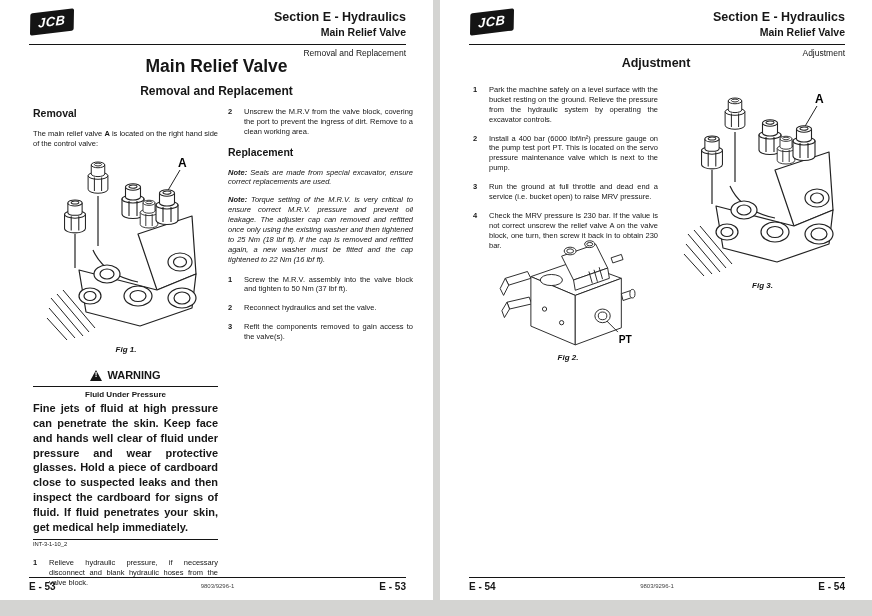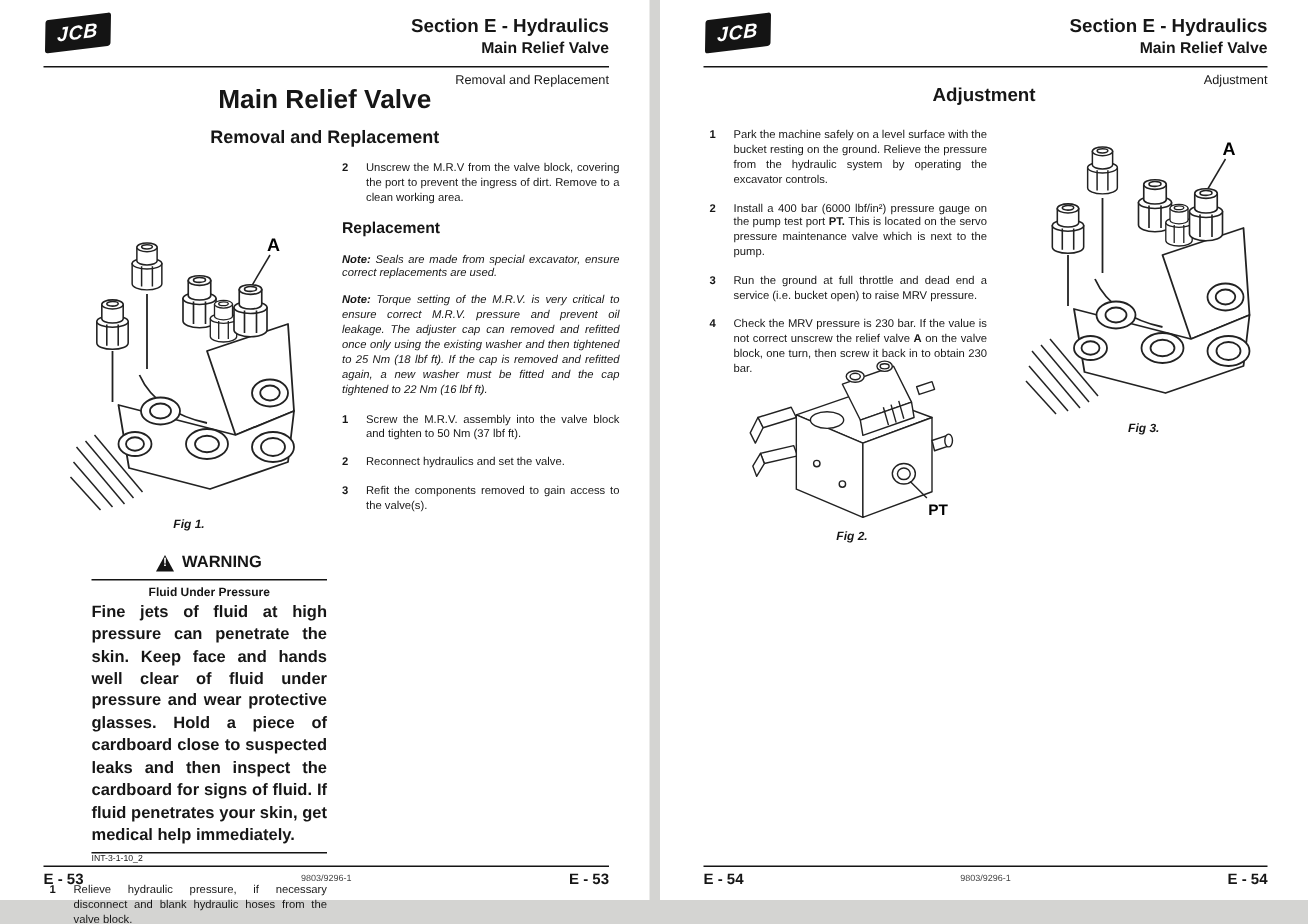--- a/index.html
+++ b/index.html
@@ -40,33 +40,33 @@
   .col-a { left:33px; }
   .col-b { left:228px; }
 
   h3.colhead { font-size:10.5px; font-weight:bold; text-align:left; margin-bottom:8px; }
 
   .para { margin-bottom:8px; }
 
   .step { display:flex; margin-bottom:9px; }
   .step-num { font-weight:bold; width:16px; flex:0 0 16px; }
   .step-text { flex:1; text-align:justify; }
-  .step-text b { font-weight:bold; }
+  .step-text b { font-weight:normal; }
 
   .note { font-style:italic; margin-bottom:8px; }
   .note b { font-weight:bold; }
 
   
   .figure { position:absolute; text-align:center; }
   .fig-caption { font-weight:bold; font-size:8px; margin-top:3px; text-align:center;font-style:italic; }
   svg { display:block; margin:0 auto; }
   .fig-label { font-weight:bold; font-size:12px; font-family:"Liberation Sans",sans-serif; }
 
   
-  .warnbox { margin-top:6px; margin-bottom:10px;margin-left:28px; }
+  .warnbox { margin-top:6px; margin-bottom:10px; }
   .warn-head { display:flex; justify-content:center; align-items:center; gap:5px;
                font-weight:bold; font-size:11px; padding-bottom:3px; }
   .warn-tri { width:0; height:0; border-left:6px solid transparent; border-right:6px solid transparent;
               border-bottom:11px solid #141414; position:relative; display:inline-block; }
   .warn-tri::after { content:"!"; position:absolute; left:-1.7px; top:1.5px; color:#fff;
                      font-size:8px; font-weight:bold; line-height:1; }
   .warn-body { border-top:1.6px solid #141414; border-bottom:1.6px solid #141414; padding:3px 0 4px 0; }
   .warn-sub  { font-weight:bold; font-size:8px; text-align:center; margin-bottom:1px; }
   .warn-text { font-weight:bold; font-size:11px; line-height:1.35; text-align:justify; }
   .warn-code { font-size:5.8px; margin-top:1px; text-align:left; }
@@ -154,20 +154,24 @@
   <div class="hdr-text">
     <div class="hdr-section">Section E - Hydraulics</div>
     <div class="hdr-subsection">Main Relief Valve</div>
   </div>
   <div class="hdr-rule"></div>
   <div class="hdr-topic">Removal and Replacement</div>
 
   <div class="page-title">Main Relief Valve</div>
   <div class="page-subtitle">Removal and Replacement</div>
 
+  <div class="col col-a" style="top:107px;">
+    <h3 class="colhead">Removal</h3>
+    <div class="para"><span>The main relief valve </span><b>A</b><span> is located on the right hand side of the control valve:</span></div>
+  </div>
 
   <div class="figure" style="left:36px; top:150px; width:180px;">
     <svg width="172" height="192" viewBox="0 0 170 192">
       <use href="#valve-art"></use>
       <text class="fig-label" x="137" y="17">A</text>
     </svg>
     <div class="fig-caption">Fig 1.</div>
   </div>
 
   <div class="col col-a" style="top:362px;">

